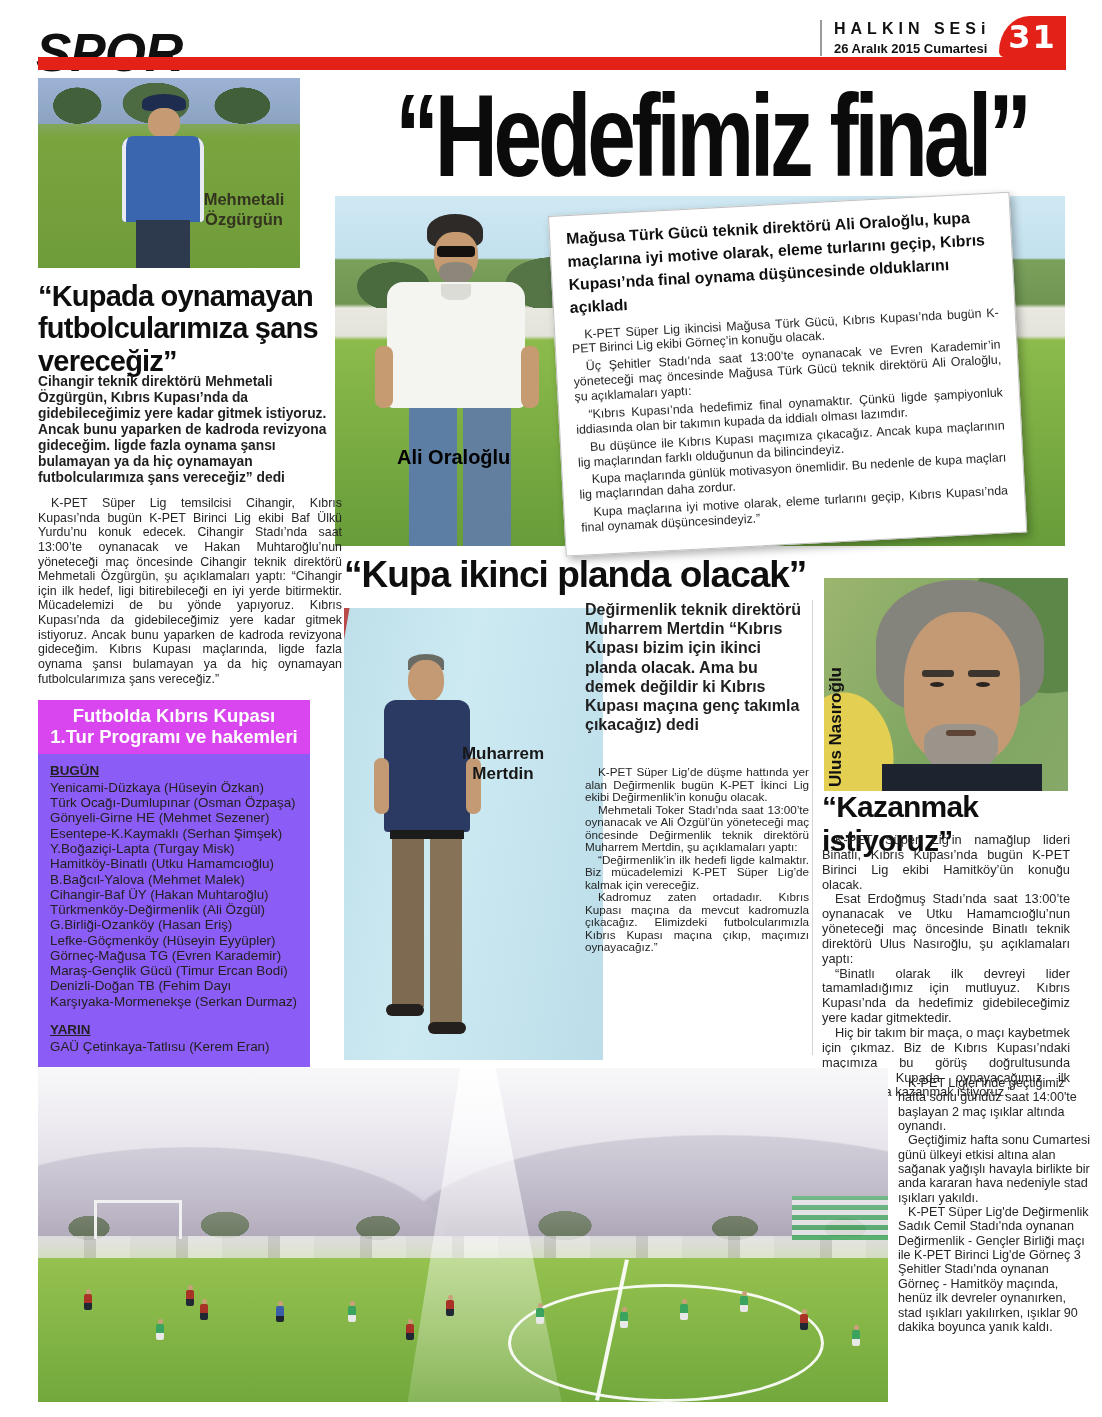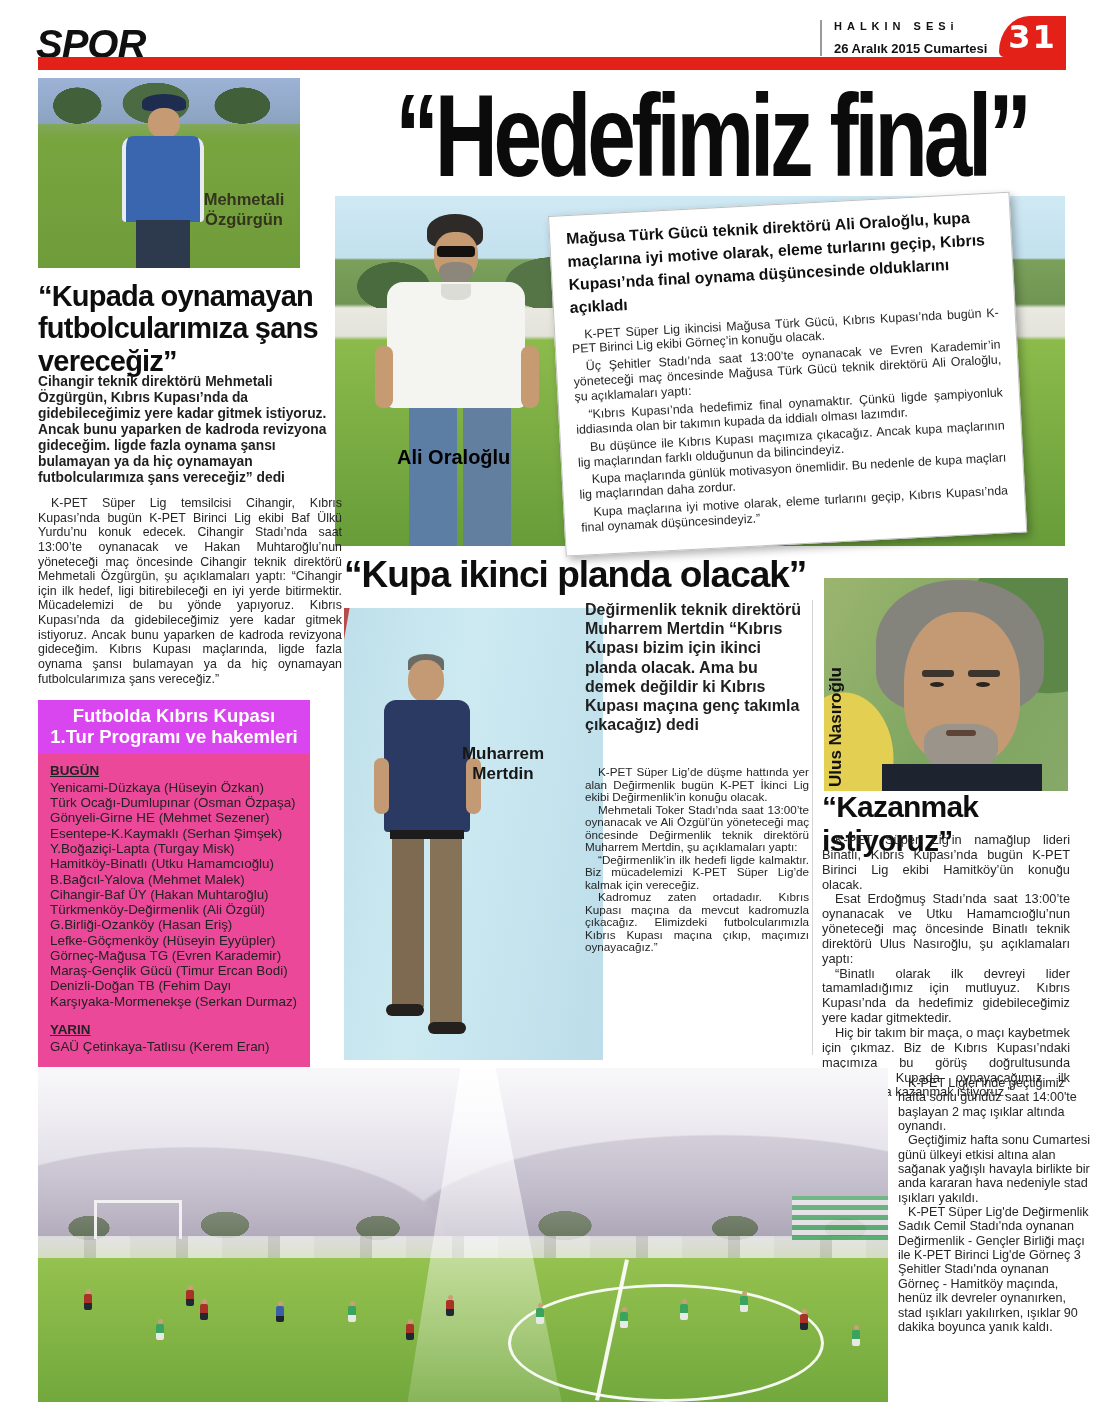--- a/index.html
+++ b/index.html
@@ -1,24 +1,24 @@
 <!DOCTYPE html>
 <html><head>
 <meta charset="utf-8">
 <style>
   html,body{margin:0;padding:0;background:#888;}
   .page{position:relative;width:1102px;height:1417px;background:#ffffff;overflow:hidden;
         font-family:"Liberation Sans",sans-serif;color:#1c1c1c;margin:0 auto;}
   .abs{position:absolute;}
 
   
-  .spor{left:36px;top:22px;font-size:40px;font-weight:bold;font-style:italic;letter-spacing:-1px;color:#101010;text-align:center;}
+  .spor{left:36px;top:22px;font-size:53px;font-weight:bold;font-style:italic;letter-spacing:-1px;color:#101010;text-align:center;}
   .redbar{left:38px;top:57px;width:1028px;height:13px;background:#e32119;}
   .mast-rule{left:820px;top:20px;width:2px;height:36px;background:#9a9a9a;}
-  .mast-title{left:834px;top:20px;font-size:11px;font-weight:bold;letter-spacing:5px;color:#111;}
+  .mast-title{left:834px;top:20px;font-size:16px;font-weight:bold;letter-spacing:5px;color:#111;}
   .mast-date{left:834px;top:41px;font-size:13px;font-weight:bold;color:#111;}
   .page-badge{left:999px;top:16px;width:67px;height:41px;background:#e32119;
               border-top-left-radius:34px 40px;border-bottom-left-radius:6px;
               display:flex;align-items:center;justify-content:center;}
   .page-badge span{color:#fff;font-size:32px;font-weight:bold;letter-spacing:2px;font-family:"DejaVu Sans",sans-serif;}
 
   
   .headline{font-weight:bold;color:#0e0e0e;}
   .h-left{left:38px;top:280px;width:308px;font-size:29px;line-height:1.12;letter-spacing:-0.8px;}
   .lead-left{left:38px;top:374px;width:300px;font-size:13.8px;font-weight:bold;line-height:1.16;color:#1f1f1f;}
@@ -35,21 +35,21 @@
 
   .h-third{left:822px;top:790px;width:250px;font-size:30px;letter-spacing:-0.8px;}
   .body-third{left:822px;top:833px;width:248px;font-size:12.8px;line-height:1.16;text-align:justify;color:#262626;}
 
   .col-rule{left:812px;top:600px;width:1px;height:455px;background:#d5d5d5;}
 
   
   .fixtures{left:38px;top:700px;width:272px;}
   .fx-head{background:#d946ef;color:#ffffff;font-weight:bold;font-size:18.5px;line-height:1.15;
            text-align:center;padding:5px 2px 6px;}
-  .fx-body{background:#ec4899;padding:9px 12px 12px;font-size:13.4px;line-height:1.14;color:#222;}
+  .fx-body{background:#8b5cf6;padding:9px 12px 12px;font-size:13.4px;line-height:1.14;color:#222;}
   .fx-label{font-weight:bold;text-decoration:underline;margin:0 0 2px;}
   .fx-item{margin:0;}
   .fx-gap{height:13px;}
 
   
   .photo{overflow:hidden;}
   .ph-mehmetali{left:38px;top:78px;width:262px;height:190px;background:linear-gradient(180deg,#b6c7ad 0,#8fa982 28px,#79a53f 60px,#6f9c3a 100%);}
   .tree-band{position:absolute;left:0;top:0;width:100%;height:46px;
              background:radial-gradient(40px 30px at 15% 60%,#42603a 0 60%,rgba(0,0,0,0) 61%),
                         radial-gradient(55px 34px at 45% 55%,#4c6b42 0 60%,rgba(0,0,0,0) 61%),

